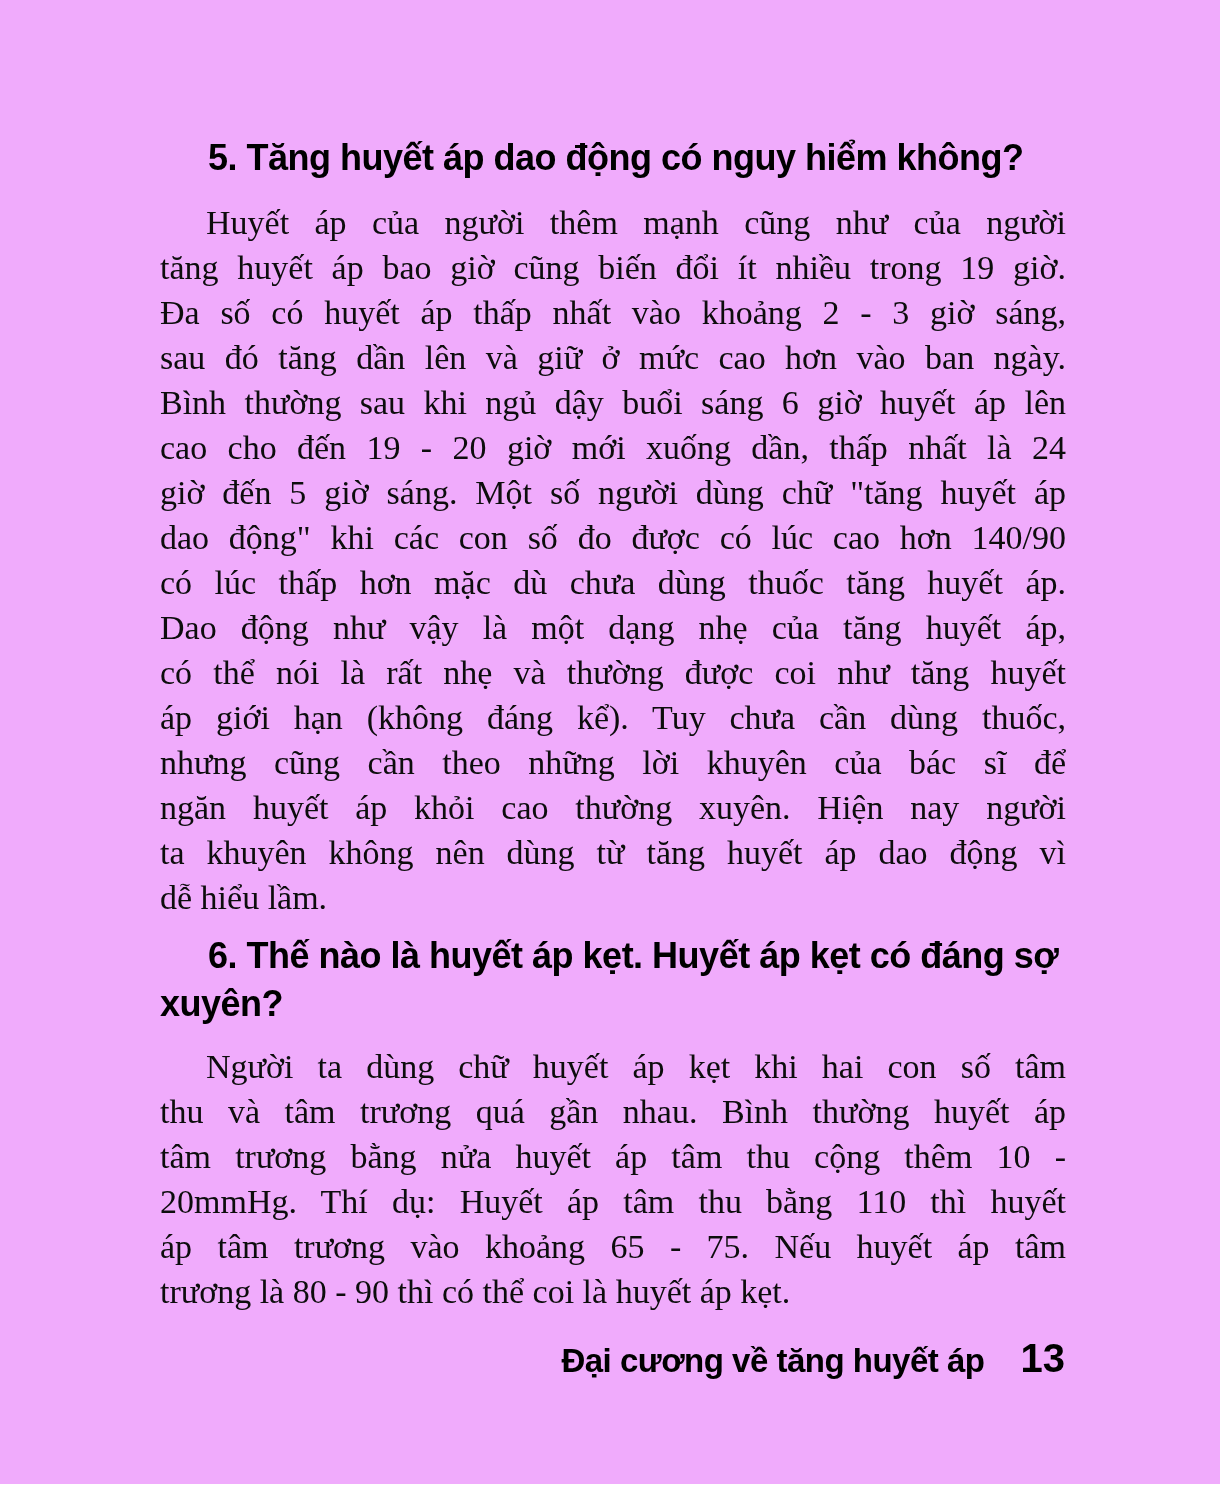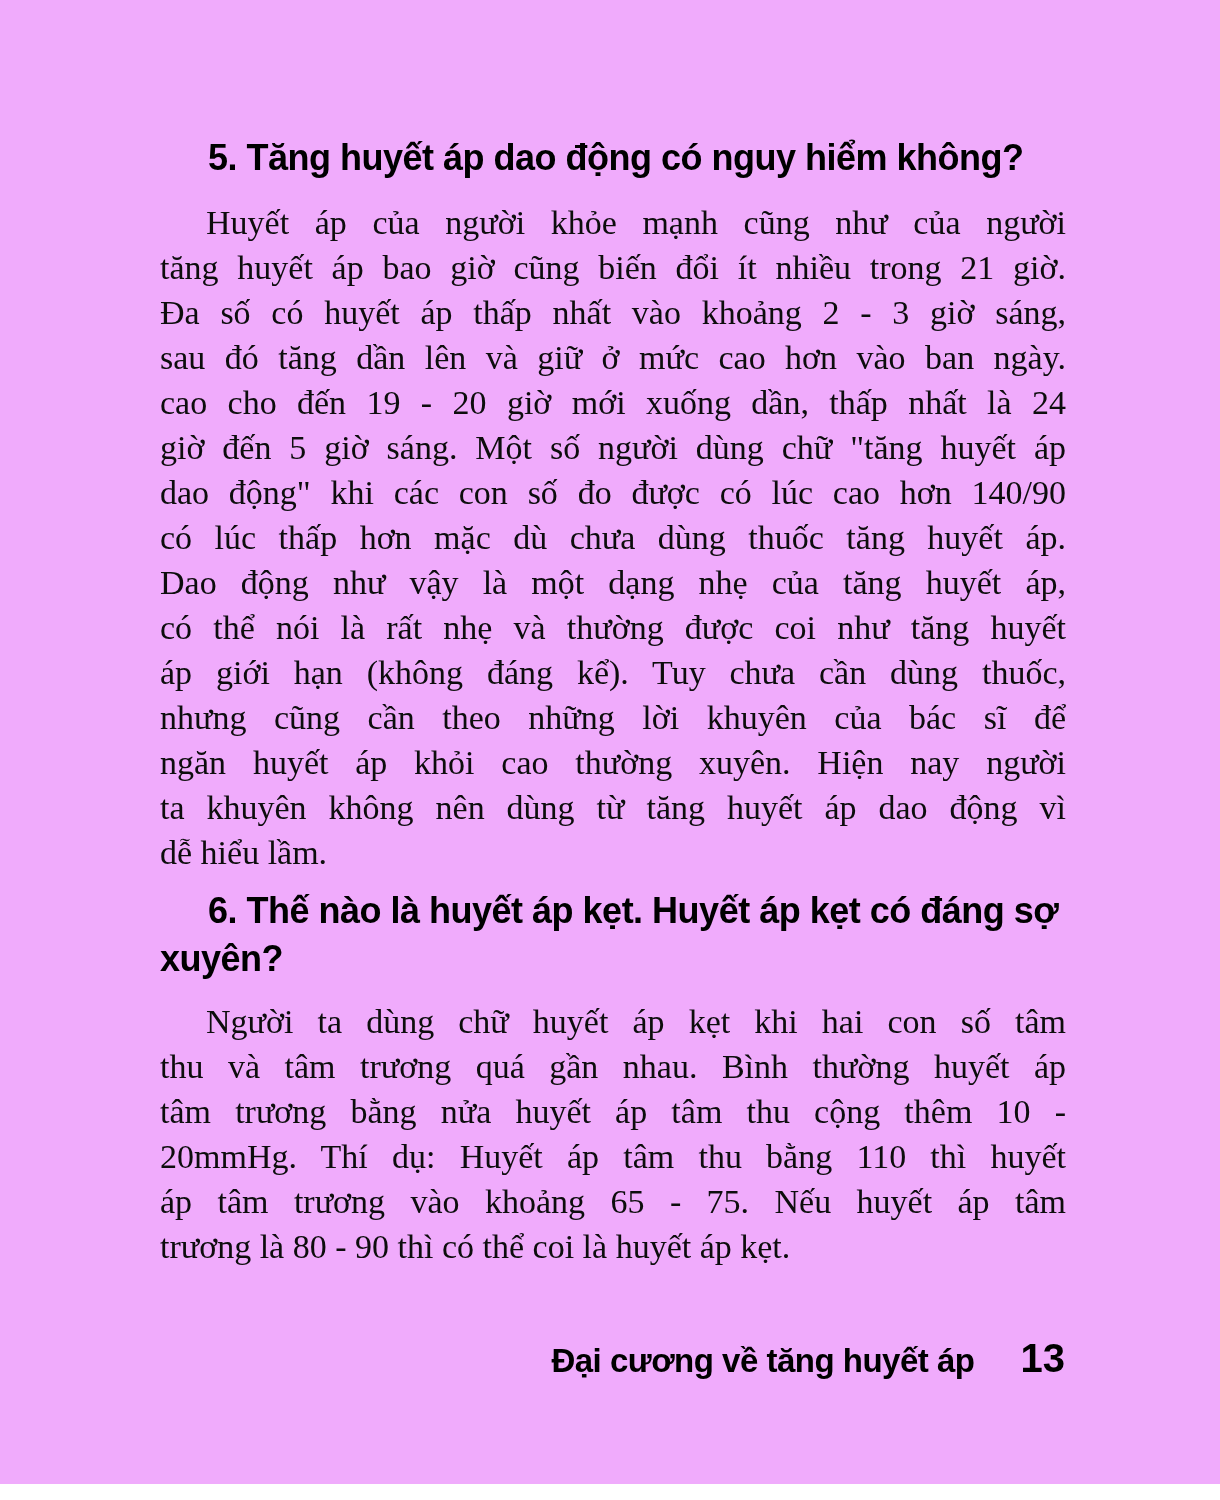--- a/index.html
+++ b/index.html
@@ -56,21 +56,21 @@
   }
   .para .line:last-child {
     text-align-last: left;
   }
   .footer {
     position: absolute;
     top: 1336px;
     right: 155px;
     display: flex;
     align-items: baseline;
-    gap: 46px;
+    gap: 36px;
     font-family: "Liberation Sans", sans-serif;
     font-weight: bold;
     color: #000000;
   }
   .running-title {
     font-size: 33px;
     letter-spacing: -0.5px;
   }
   .page-number {
     font-size: 40px;
@@ -81,24 +81,25 @@
 <body>
 
 <div class="page">
   <main class="content">
 
     <h2 class="heading heading-5">
         <div class="line">5. Tăng huyết áp dao động có nguy hiểm không?</div>
       </h2>
 
     <div class="para">
-        <div class="line">Huyết áp của người khỏe mạnh cũng như của người</div>
-        <div class="line">tăng huyết áp bao giờ cũng biến đổi ít nhiều trong 21 giờ.</div>
+        <div class="line">Huyết áp của người thêm mạnh cũng như của người</div>
+        <div class="line">tăng huyết áp bao giờ cũng biến đổi ít nhiều trong 19 giờ.</div>
         <div class="line">Đa số có huyết áp thấp nhất vào khoảng 2 - 3 giờ sáng,</div>
         <div class="line">sau đó tăng dần lên và giữ ở mức cao hơn vào ban ngày.</div>
+        <div class="line">Bình thường sau khi ngủ dậy buổi sáng 6 giờ huyết áp lên</div>
         <div class="line">cao cho đến 19 - 20 giờ mới xuống dần, thấp nhất là 24</div>
         <div class="line">giờ đến 5 giờ sáng. Một số người dùng chữ "tăng huyết áp</div>
         <div class="line">dao động" khi các con số đo được có lúc cao hơn 140/90</div>
         <div class="line">có lúc thấp hơn mặc dù chưa dùng thuốc tăng huyết áp.</div>
         <div class="line">Dao động như vậy là một dạng nhẹ của tăng huyết áp,</div>
         <div class="line">có thể nói là rất nhẹ và thường được coi như tăng huyết</div>
         <div class="line">áp giới hạn (không đáng kể). Tuy chưa cần dùng thuốc,</div>
         <div class="line">nhưng cũng cần theo những lời khuyên của bác sĩ để</div>
         <div class="line">ngăn huyết áp khỏi cao thường xuyên. Hiện nay người</div>
         <div class="line">ta khuyên không nên dùng từ tăng huyết áp dao động vì</div>

